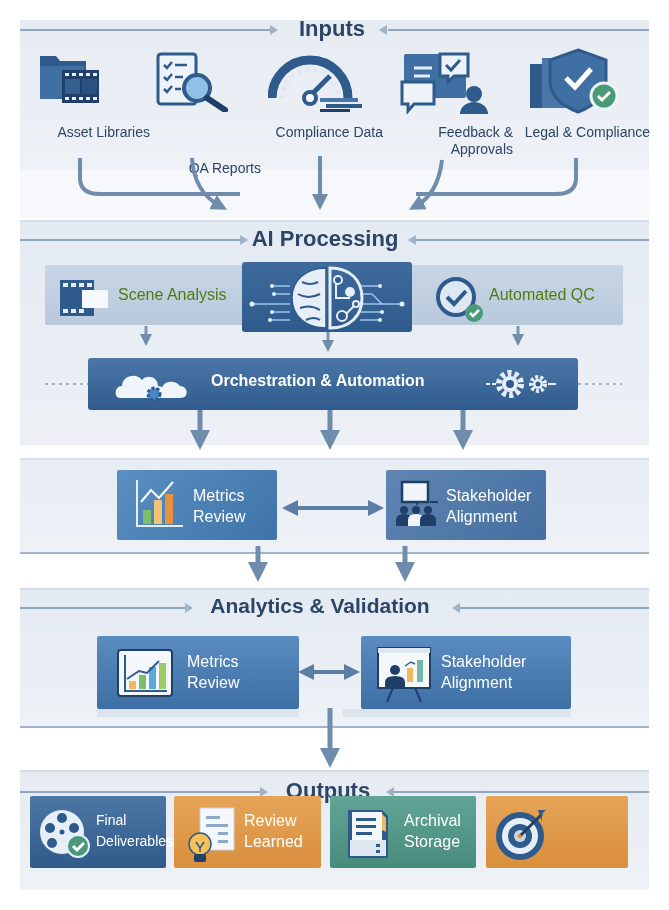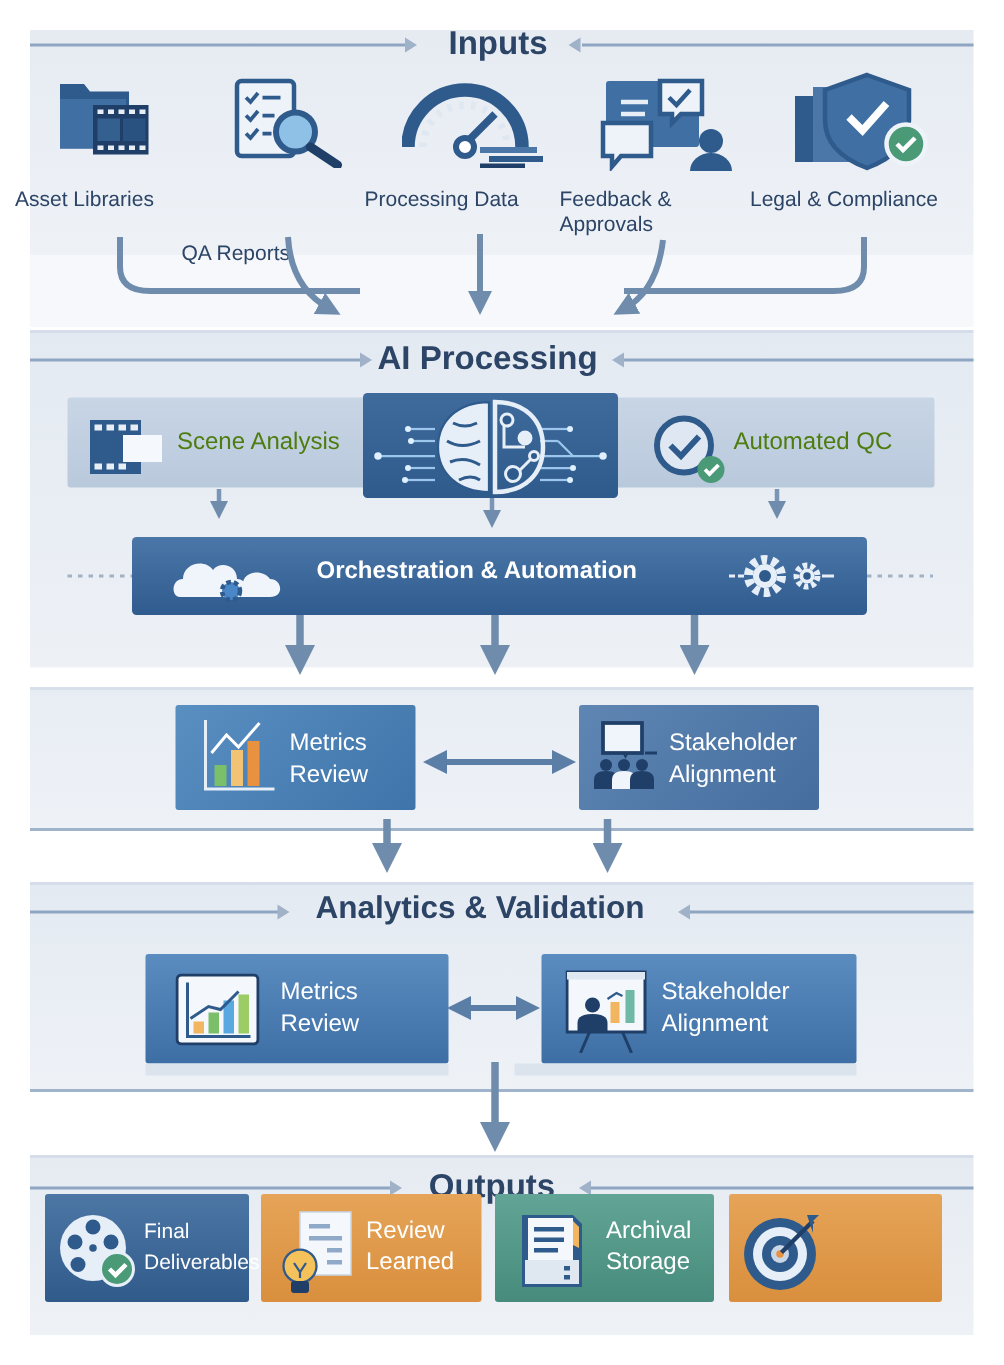--- a/index.html
+++ b/index.html
@@ -13,21 +13,21 @@
   .band-ai { top: 220px; height: 225px; background: linear-gradient(#e4eaf2, #edf1f6); border-top: 2px solid #d4dde9; }
   .band-mid { top: 458px; height: 96px; background: linear-gradient(#e8edf4, #eef2f7); border-top: 2px solid #d7dfea; border-bottom: 2px solid #9fb3cb; }
   .band-av { top: 588px; height: 140px; background: linear-gradient(#e4eaf2, #eef2f7); border-top: 2px solid #d4dde9; border-bottom: 2px solid #9fb3cb; }
   .band-out { top: 770px; height: 120px; background: linear-gradient(#e6ebf2, #eef2f6); border-top: 2px solid #d4dde9; }
 
   .section-title { position: absolute; font-weight: bold; color: #2c4466; font-size: 22px; text-align: center; white-space: nowrap; }
   .hline { position: absolute; height: 2px; background: #8fa6c2; }
   .tri-r { position: absolute; width: 0; height: 0; border-top: 5px solid transparent; border-bottom: 5px solid transparent; border-left: 8px solid #9fb2c8; }
   .tri-l { position: absolute; width: 0; height: 0; border-top: 5px solid transparent; border-bottom: 5px solid transparent; border-right: 8px solid #9fb2c8; }
   .in-icon { position: absolute; }
-  .in-label { position: absolute; width: 140px; font-size: 14px; color: #2c4466; text-align: left; line-height: 17px; }
+  .in-label { position: absolute; width: 140px; font-size: 14px; color: #2c4466; text-align: right; line-height: 17px; }
 
   .flow { position: absolute; left: 0; top: 0; width: 669px; height: 910px; pointer-events: none; }
 
   .pill { position: absolute; border-radius: 2px; }
   .ai-bar { left: 45px; top: 265px; width: 578px; height: 60px; background: linear-gradient(#c8d5e5, #b9c9dc); }
   .brain-box { left: 242px; top: 262px; width: 170px; height: 70px; background: linear-gradient(#3e6a9c, #2e5a8c); border-radius: 3px; }
   .pill-label { position: absolute; font-size: 16px; color: #4d7c0f; white-space: nowrap; }
   .orch { left: 88px; top: 358px; width: 490px; height: 52px; background: linear-gradient(#4a76a8, #2f5b8e); border-radius: 3px; }
   .orch-label { position: absolute; left: 123px; top: 14px; color: #ffffff; font-weight: bold; font-size: 16px; white-space: nowrap; }
 
@@ -120,21 +120,21 @@
     <rect x="2" y="16" width="30" height="44" fill="#2f5a8c"></rect>
     <rect x="14" y="10" width="30" height="50" fill="#4a76a8"></rect>
     <path d="M50 2 l28 10 v20 c0 16 -12 26 -28 32 c-16 -6 -28 -16 -28 -32 v-20z" fill="#3f6fa3" stroke="#2f5a8c" stroke-width="3"></path>
     <path d="M38 30 l9 9 l16 -18" stroke="#ffffff" stroke-width="5" fill="none"></path>
     <circle cx="76" cy="48" r="13" fill="#4a9a78" stroke="#eef3f9" stroke-width="3"></circle>
     <path d="M70 48 l4 4 l8 -8" stroke="#ffffff" stroke-width="3" fill="none"></path>
   </svg>
 
   <div class="in-label" style="left:10px; top:124px;">Asset Libraries</div>
   <div class="in-label" style="left:121px; top:124px;margin-top:36px;">QA Reports</div>
-  <div class="in-label" style="left:243px; top:124px;">Processing Data</div>
+  <div class="in-label" style="left:243px; top:124px;">Compliance Data</div>
   <div class="in-label" style="left:373px; top:124px; white-space:pre-line;">Feedback &amp;
 Approvals</div>
   <div class="in-label" style="left:500px; top:124px; width:150px;">Legal &amp; Compliance</div>
 
   <svg class="flow" viewBox="0 0 669 910">
     <defs>
       <marker id="ah" markerWidth="4" markerHeight="4" refX="2" refY="2" orient="auto" markerUnits="strokeWidth">
         <path d="M0 0 L4 2 L0 4 z" fill="#6f8cad"></path>
       </marker>
     </defs>

